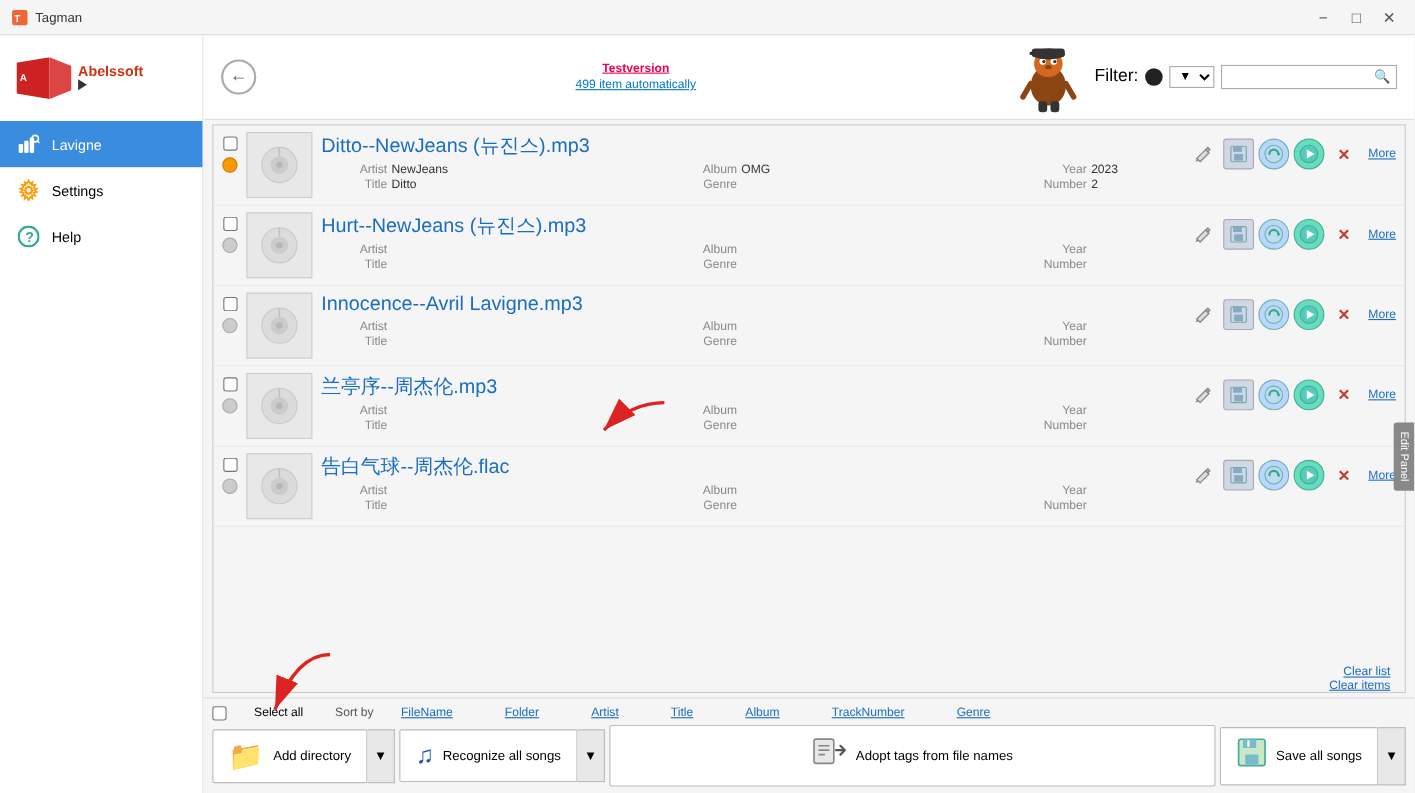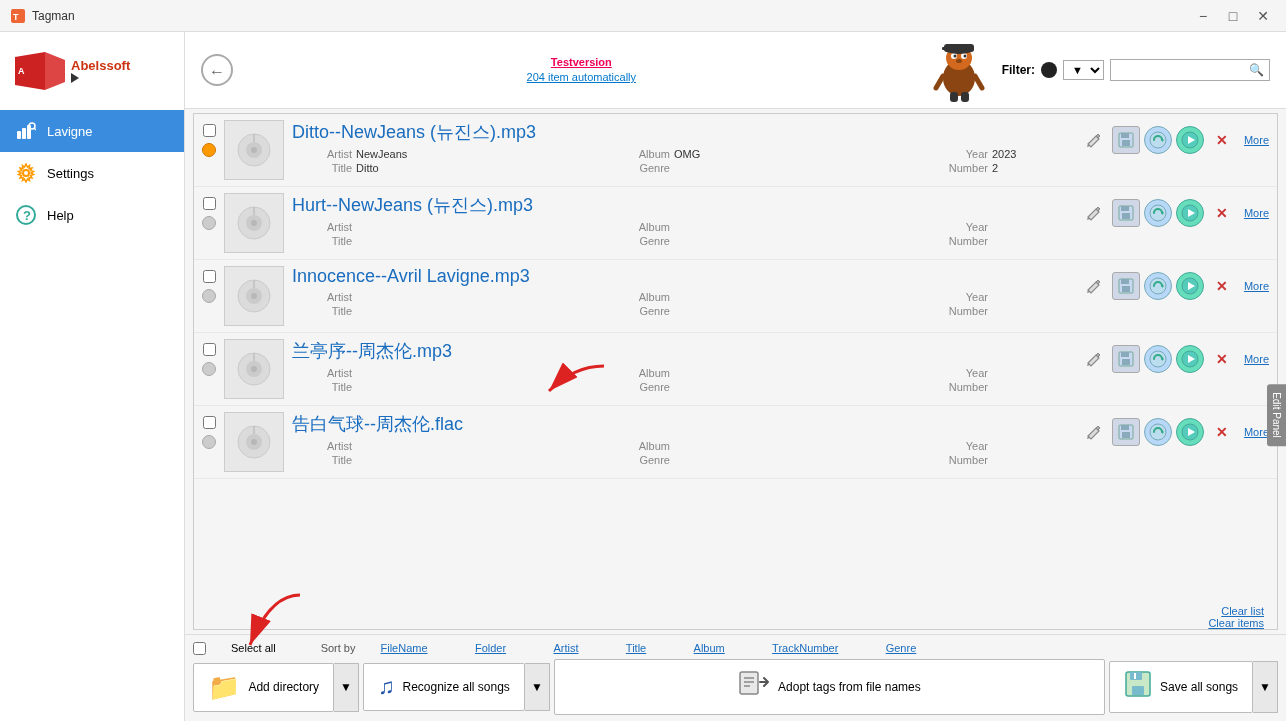--- a/index.html
+++ b/index.html
@@ -25,21 +25,21 @@
     
     .content { flex: 1; display: flex; flex-direction: column; background: #f5f5f5; }
 
     
     .topbar { background: white; padding: 8px 16px; display: flex; align-items: center; border-bottom: 1px solid #ddd; gap: 12px; }
     .back-btn { width: 32px; height: 32px; border-radius: 50%; border: 2px solid #aaa; display: flex; align-items: center; justify-content: center; cursor: pointer; color: #666; font-size: 16px; }
     .test-version { flex: 1; text-align: center; font-size: 11px; color: #e05; }
     .test-version a, .test-version span { display: block; line-height: 1.4; text-decoration: underline; color: #0077cc; }
     .mascot { width: 60px; height: 60px; display: flex; align-items: center; justify-content: center; }
     .filter-area { display: flex; align-items: center; gap: 6px; margin-left: auto; }
-    .filter-label { font-size: 12px; font-weight: bold; }
+    .filter-label { font-size: 16px; }
     .filter-dot { width: 16px; height: 16px; background: #222; border-radius: 50%; }
     .filter-dropdown { border: 1px solid #aaa; background: white; padding: 2px 4px; font-size: 11px; cursor: pointer; }
     .filter-input { border: 1px solid #aaa; padding: 3px 24px 3px 6px; font-size: 12px; width: 160px; position: relative; }
     .filter-search-icon { position: absolute; right: 6px; top: 50%; transform: translateY(-50%); color: #888; }
     .filter-input-wrap { position: relative; display: flex; align-items: center; }
     .song-list-scroll { flex: 1; overflow-y: auto; border: 1px solid #ccc; margin: 4px 8px; }
     .song-item { border-bottom: 1px solid #e8e8e8; padding: 6px 8px; display: flex; align-items: flex-start; gap: 8px; position: relative; }
     .song-thumb { width: 60px; height: 60px; background: #e8e8e8; border: 1px solid #ccc; display: flex; align-items: center; justify-content: center; flex-shrink: 0; }
     .song-thumb svg { opacity: 0.5; }
     .song-info { flex: 1; }
@@ -158,21 +158,21 @@
   </div>
 
   <div class="content">
 
     <div class="topbar">
       <div class="back-btn">←</div>
 
       <div style="flex:1;display:flex;justify-content:center;">
         <div class="test-version">
           <span style="font-weight:bold;color:#e05;text-decoration:underline;">Testversion</span>
-          <span style="color:#0077cc;text-decoration:underline;">204 item automatically</span>
+          <span style="color:#0077cc;text-decoration:underline;">499 item automatically</span>
         </div>
       </div>
 
       <div class="mascot">
         <svg width="55" height="65" viewBox="0 0 55 65">
 
           <ellipse cx="27" cy="40" rx="16" ry="18" fill="#8B4513"></ellipse>
 
           <ellipse cx="27" cy="20" rx="13" ry="12" fill="#D2691E"></ellipse>
 
@@ -560,21 +560,21 @@
 
       <div class="clear-links" style="position:absolute;right:18px;bottom:92px;justify-content:space-between;">
         <span class="clear-link">Clear list</span>
         <span class="clear-link">Clear items</span>
       </div>
 
       <div class="bottom-bar">
         <div class="bottom-bar-top">
           <input type="checkbox" class="select-all-check" style="">
           <span style="font-size:11px;">Select all</span>
-          <span style="margin-left:24px;text-align:right;" class="sort-label">Sort by</span>
+          <span style="margin-left:8px;text-align:right;" class="sort-label">Sort by</span>
           <span class="sort-item">FileName</span>
           &nbsp;
           <span class="sort-item">Folder</span>
           &nbsp;
           <span class="sort-item">Artist</span>
           &nbsp;
           <span class="sort-item">Title</span>
           &nbsp;
           <span class="sort-item">Album</span>
           &nbsp;

